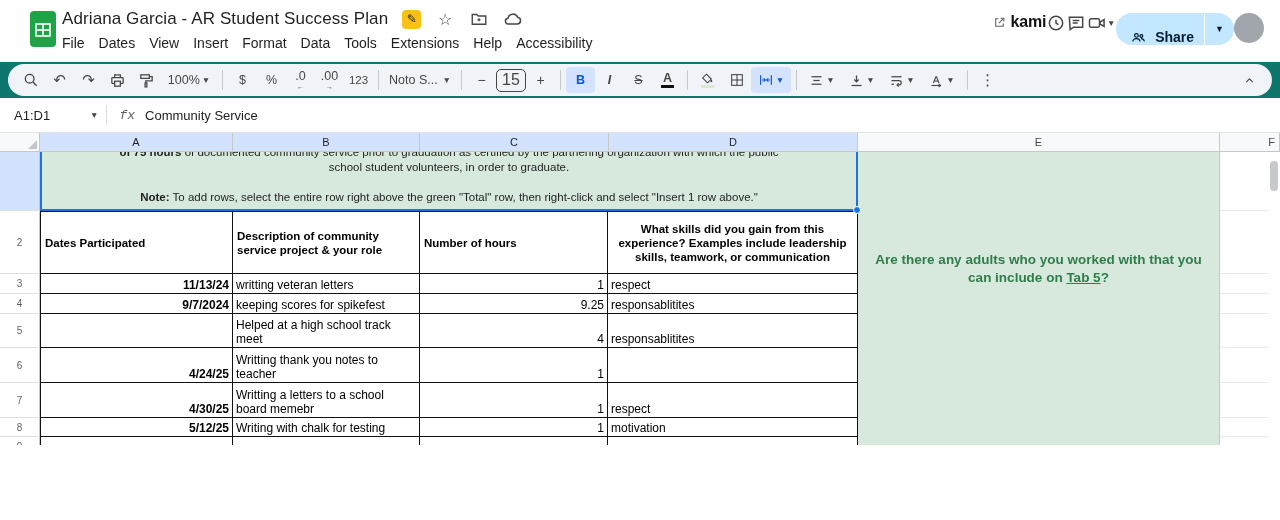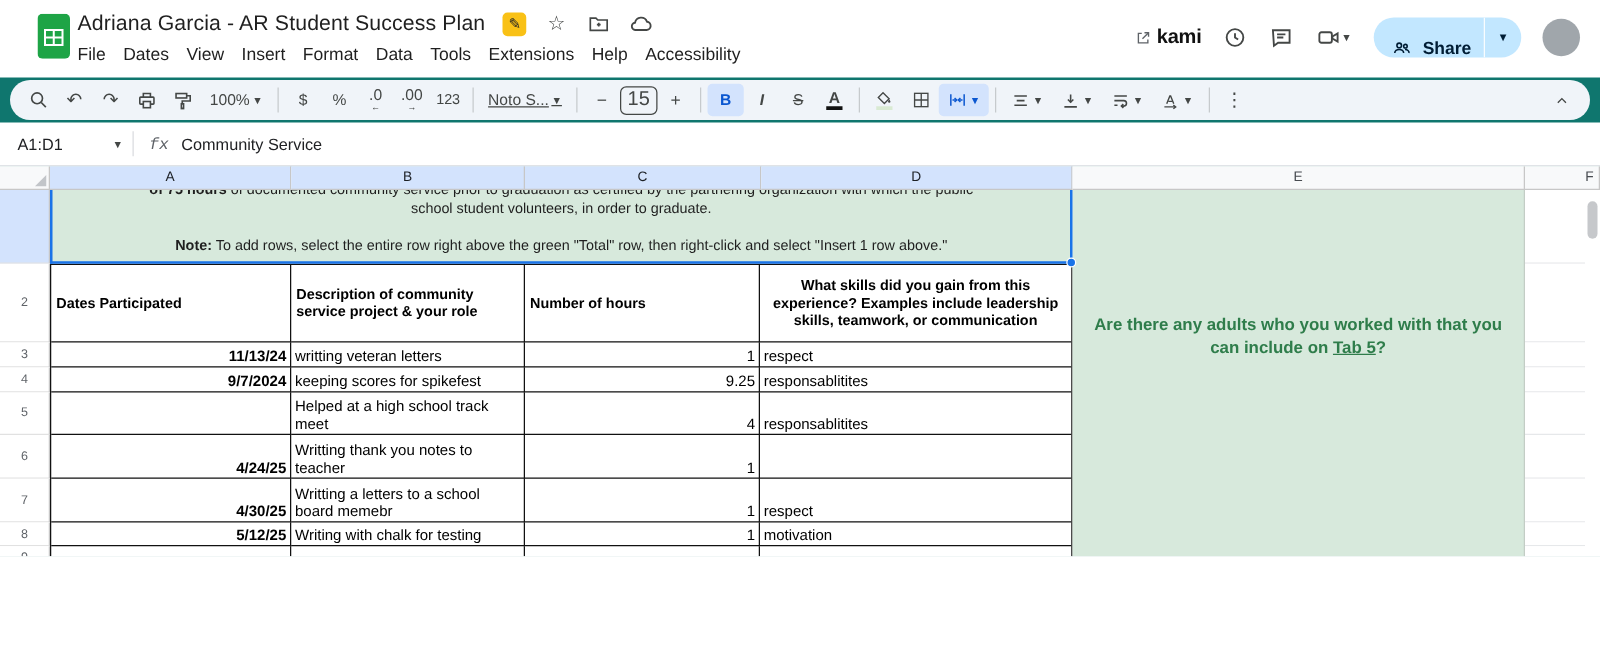--- a/index.html
+++ b/index.html
@@ -7,37 +7,37 @@
   
   .topbar{position:absolute;left:0;top:0;width:1280px;height:62px;background:#fff;}
   .sheets-logo{position:absolute;left:30px;top:11px;width:26px;height:36px;}
   .title-area{position:absolute;left:62px;top:9px;}
   .title-row{display:flex;align-items:center;gap:14px;}
   .doc-title{font-size:17px;color:#1f1f1f;letter-spacing:.1px;white-space:nowrap;}
   .mini-ic{width:20px;height:20px;display:flex;align-items:center;justify-content:center;color:#444746;font-size:16px;}
   .kami-sq{width:19px;height:19px;border-radius:4px;background:#f9c116;display:flex;align-items:center;justify-content:center;font-size:12px;color:#202124;}
   .menu-row{display:flex;margin-top:4px;margin-left:-7px;}
   .menu-item{font-size:14px;color:#1f1f1f;padding:2px 7px;border-radius:8px;cursor:default;white-space:nowrap;}
-  .right-cluster{position:absolute;right:16px;top:13px;display:flex;align-items:center;gap:17px;height:34px;}
+  .right-cluster{position:absolute;right:16px;top:13px;display:flex;align-items:flex-start;height:34px;}
   .kami-link{display:flex;align-items:center;gap:4px;}
   .kami-word{font-weight:bold;font-size:16px;color:#111;letter-spacing:-.2px;}
   .share-pill{display:flex;align-items:center;background:#c2e7ff;border-radius:17px;height:32px;overflow:hidden;}
   .share-main{display:flex;align-items:center;gap:8px;padding:16px 10px 0 14px;height:100%;}
   .share-label{font-size:14px;color:#001d35;font-weight:bold;}
   .share-sep{width:1px;height:32px;background:rgba(255,255,255,.9);}
   .share-caret{padding:0 10px;color:#001d35;font-size:9px;height:100%;display:flex;align-items:center;}
   .avatar{width:30px;height:30px;border-radius:50%;background:#a0a6ab;}
   .caret{font-size:8.5px;color:#444746;line-height:1;}
   
   .toolbar{position:absolute;left:8px;top:64px;width:1264px;height:32px;background:#f0f4f9;border-radius:20px;display:flex;align-items:center;padding:0 8px;box-sizing:border-box;}
   .tb{min-width:25px;height:26px;border-radius:4px;display:flex;align-items:center;justify-content:center;color:#444746;font-size:12.5px;gap:2px;padding:0 2px;}
   .tb.active{background:#d3e3fd;}
   .tb-div{width:1px;height:20px;background:#c6cacd;margin:0 5px;flex:none;}
   .tb-text{font-size:12.5px;color:#444746;}
-  .fontbox{width:62px;padding:0 5px;text-decoration:underline;}
+  .fontbox{width:62px;justify-content:space-between;padding:0 5px;}
   .sizebox{width:28px;height:21px;border:1px solid #444746;border-radius:5px;display:flex;align-items:center;justify-content:center;font-size:16px;color:#444746;}
   .bi{font-weight:bold;}
   .letterA{font-weight:bold;font-size:12.5px;line-height:1;display:flex;flex-direction:column;align-items:center;}
   .bar{width:13px;height:3px;margin-top:1px;}
   .dec{flex-direction:column;line-height:1;}
   .dec .mini{font-size:7px;margin-top:-1px;}
   .collapse{margin-left:auto;}
   
   .formulabar{position:absolute;left:0;top:98px;width:1280px;height:35px;background:#fff;border-bottom:1px solid #e0e3e7;display:flex;align-items:center;box-sizing:border-box;}
   .namebox{width:76px;padding-left:14px;font-size:13px;color:#202124;}

